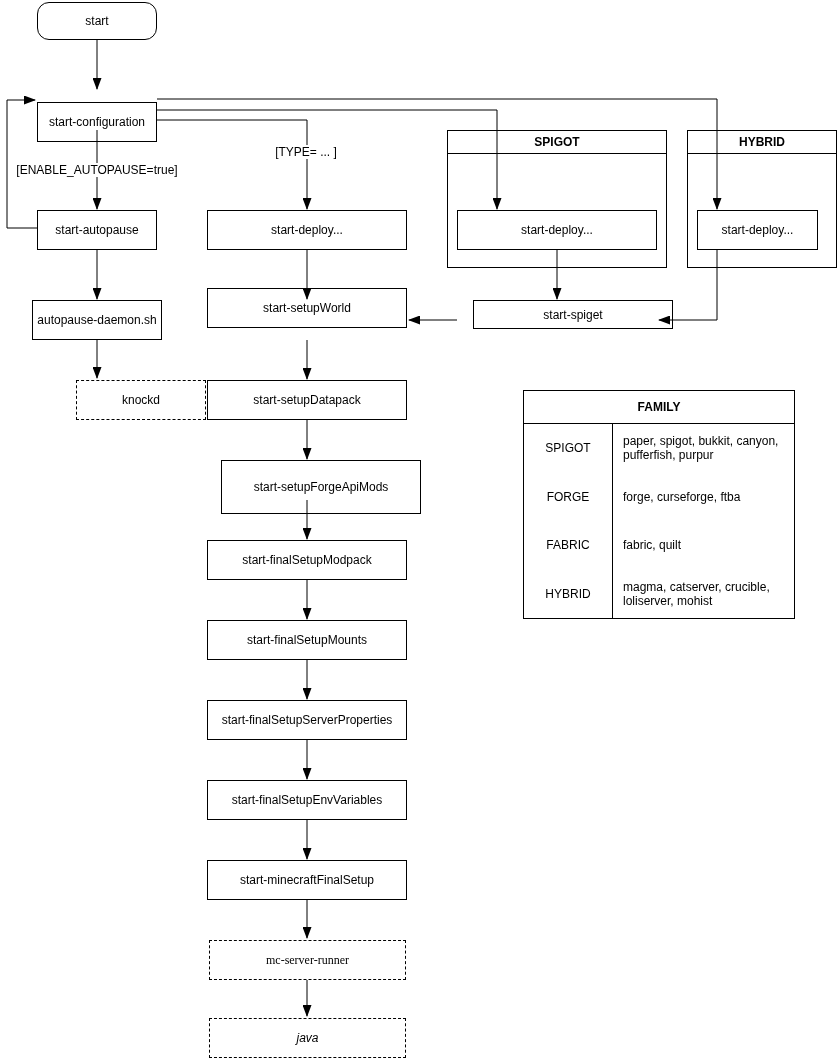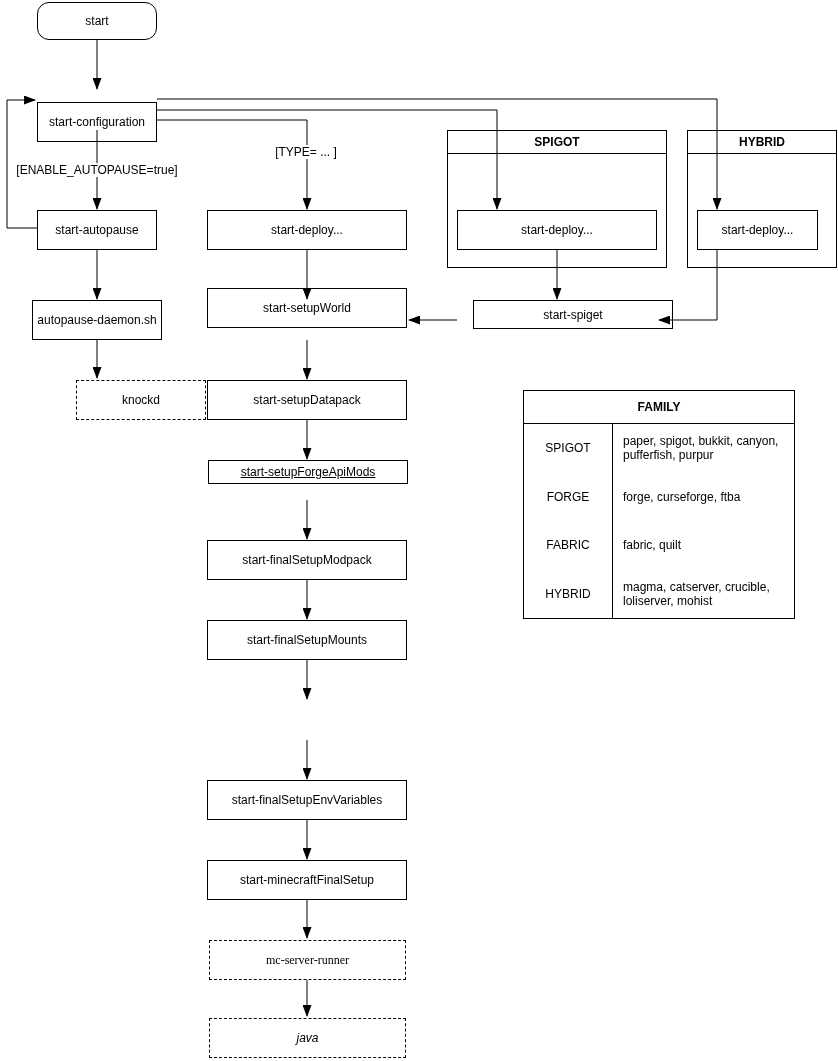--- a/index.html
+++ b/index.html
@@ -112,23 +112,24 @@
   <div class="node" style="left:32px; top:300px; width:130px; height:40px;">autopause-daemon.sh</div>
   <div class="node dashed" style="left:32px; top:380px; width:130px; height:40px;margin-left:44px;">knockd</div>
 
   <div class="node" style="left:207px; top:210px; width:200px; height:40px;">start-deploy...</div>
   <div class="node" style="left:457px; top:210px; width:200px; height:40px;">start-deploy...</div>
   <div class="node" style="left:697px; top:210px; width:121px; height:40px;">start-deploy...</div>
   <div class="node" style="left:457px; top:300px; width:200px; height:29px;margin-left:16px;">start-spiget</div>
 
   <div class="node" style="left:207px; top:288px; width:200px; height:40px;">start-setupWorld</div>
   <div class="node" style="left:207px; top:380px; width:200px; height:40px;">start-setupDatapack</div>
-  <div class="node" style="left:208px; top:460px; width:200px; height:24px;text-decoration:underline;">start-setupForgeApiMods</div>
+  <div class="node" style="left:221px; top:460px; width:200px; height:54px;">start-setupForgeApiMods</div>
   <div class="node" style="left:207px; top:540px; width:200px; height:40px;">start-finalSetupModpack</div>
   <div class="node" style="left:207px; top:620px; width:200px; height:40px;">start-finalSetupMounts</div>
+  <div class="node" style="left:207px; top:700px; width:200px; height:40px;">start-finalSetupServerProperties</div>
   <div class="node" style="left:207px; top:780px; width:200px; height:40px;">start-finalSetupEnvVariables</div>
   <div class="node" style="left:207px; top:860px; width:200px; height:40px;">start-minecraftFinalSetup</div>
   <div class="node dashed" style="left:209px; top:940px; width:197px; height:40px;font-family:Liberation Serif, serif;">mc-server-runner</div>
   <div class="node dashed" style="left:209px; top:1018px; width:197px; height:40px;font-style:italic;">java</div>
 
   <svg class="connectors" width="838" height="1061" viewBox="0 0 838 1061">
     <defs>
       <marker id="arrow" viewBox="0 0 12 9" refX="11" refY="4.5" markerWidth="12" markerHeight="9" orient="auto" markerUnits="userSpaceOnUse">
         <path d="M0,0 L12,4.5 L0,9 Z" fill="#000000"></path>
       </marker>

